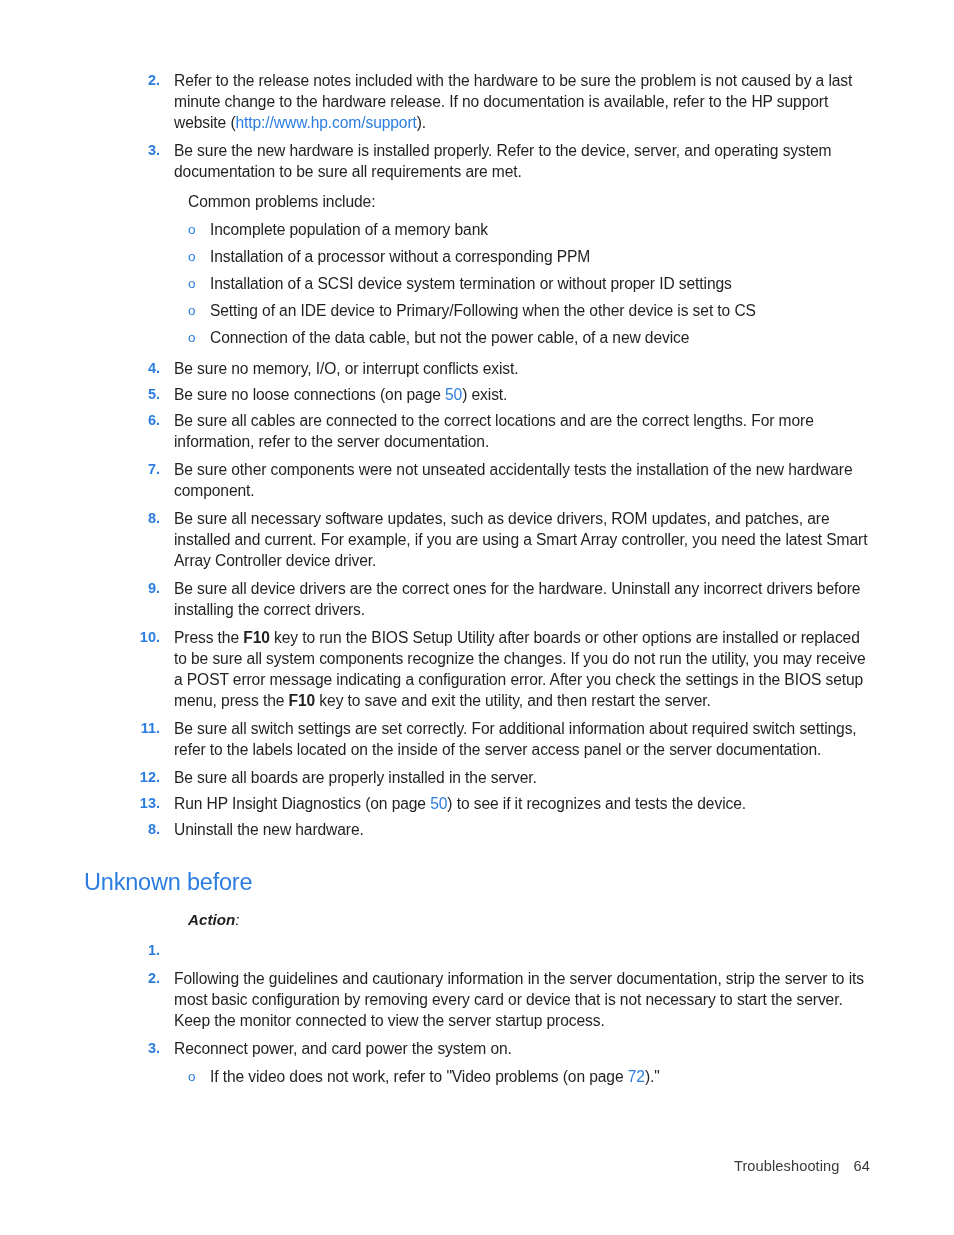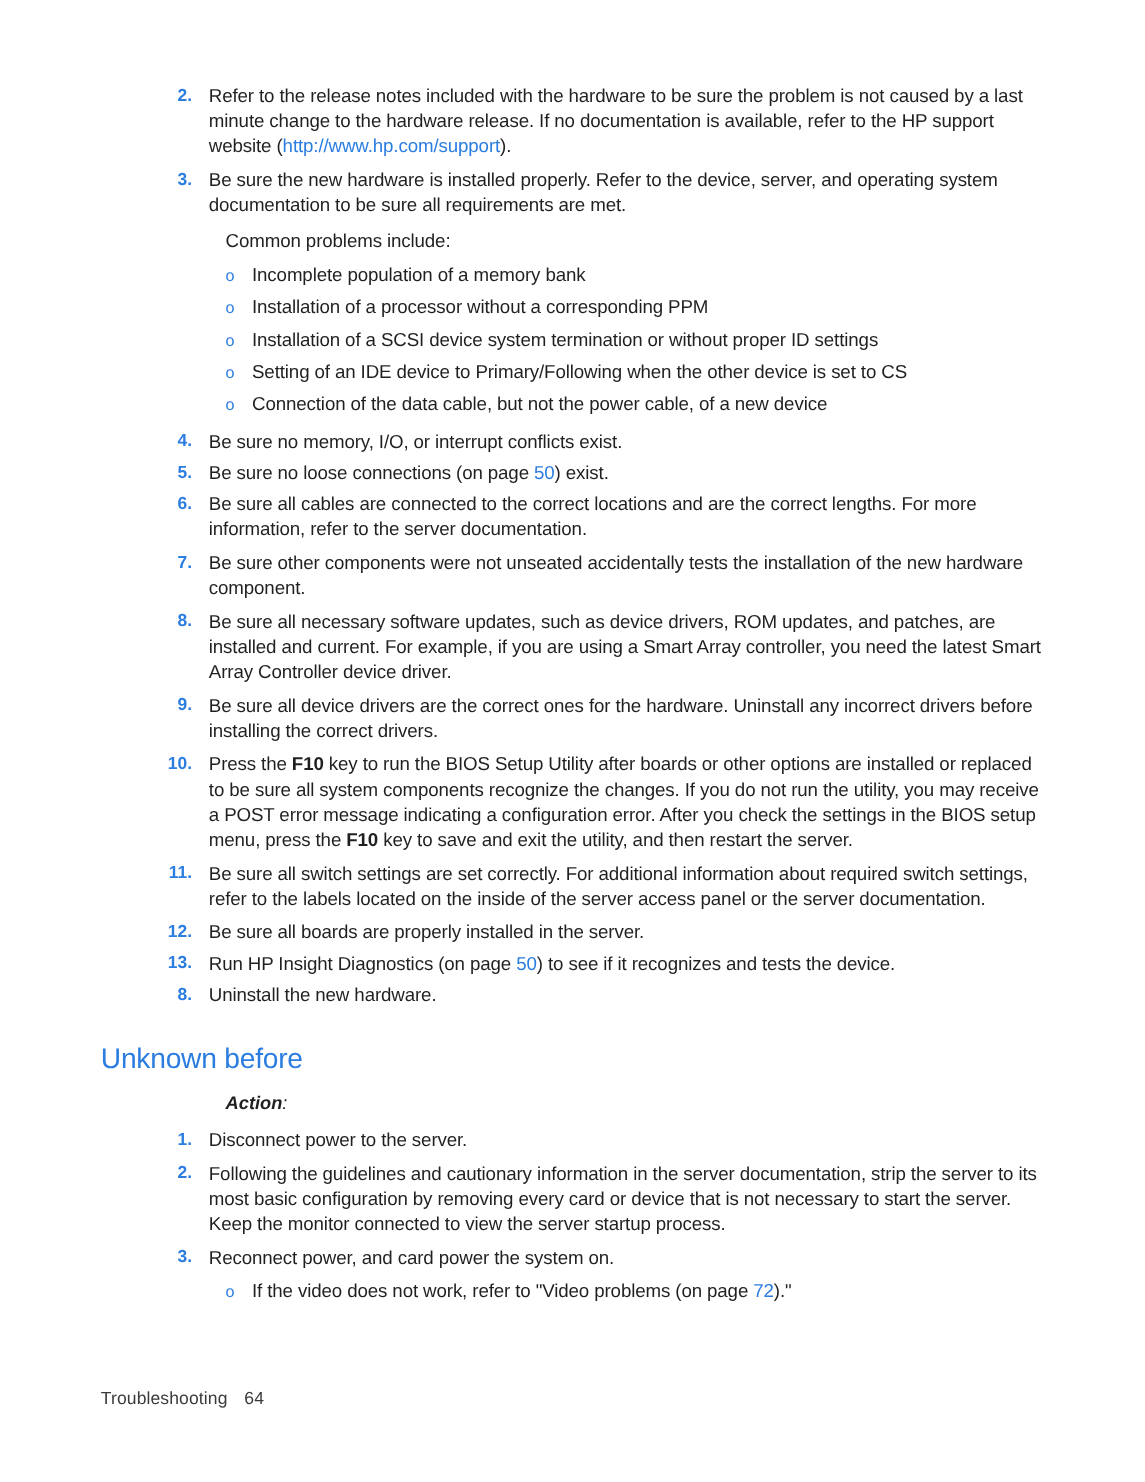--- a/index.html
+++ b/index.html
@@ -128,21 +128,21 @@
     margin-bottom: 10px;
     font-style: italic;
   }
 
   
   .footer {
     position: absolute;
     left: 84px;
     top: 1158px;
     width: 786px;
-    text-align: left;
+    text-align: right;
     font-size: 14.6px;
     color: #3a3a3a;
     letter-spacing: 0.1px;
   }
   .footer .pgnum { margin-left: 14px; }
 </style>
 </head>
 <body>
 
 <div class="page">
@@ -246,21 +246,20 @@
 
     </div>
 
     <h2 class="heading">Unknown before</h2>
 
     <div class="action-label"><span class="bold">Action</span><span>:</span></div>
 
     <div class="olist">
       <div class="item">
         <div class="item-num">1.</div>
-        <div class="item-body">Disconnect power to the server.</div>
       </div>
 
       <div class="item">
         <div class="item-num">2.</div>
         <div class="item-body">Following the guidelines and cautionary information in the server documentation, strip the server to its most basic configuration by removing every card or device that is not necessary to start the server. Keep the monitor connected to view the server startup process.</div>
       </div>
 
       <div class="item">
         <div class="item-num">3.</div>
         <div class="item-body">Reconnect power, and card power the system on.</div>

